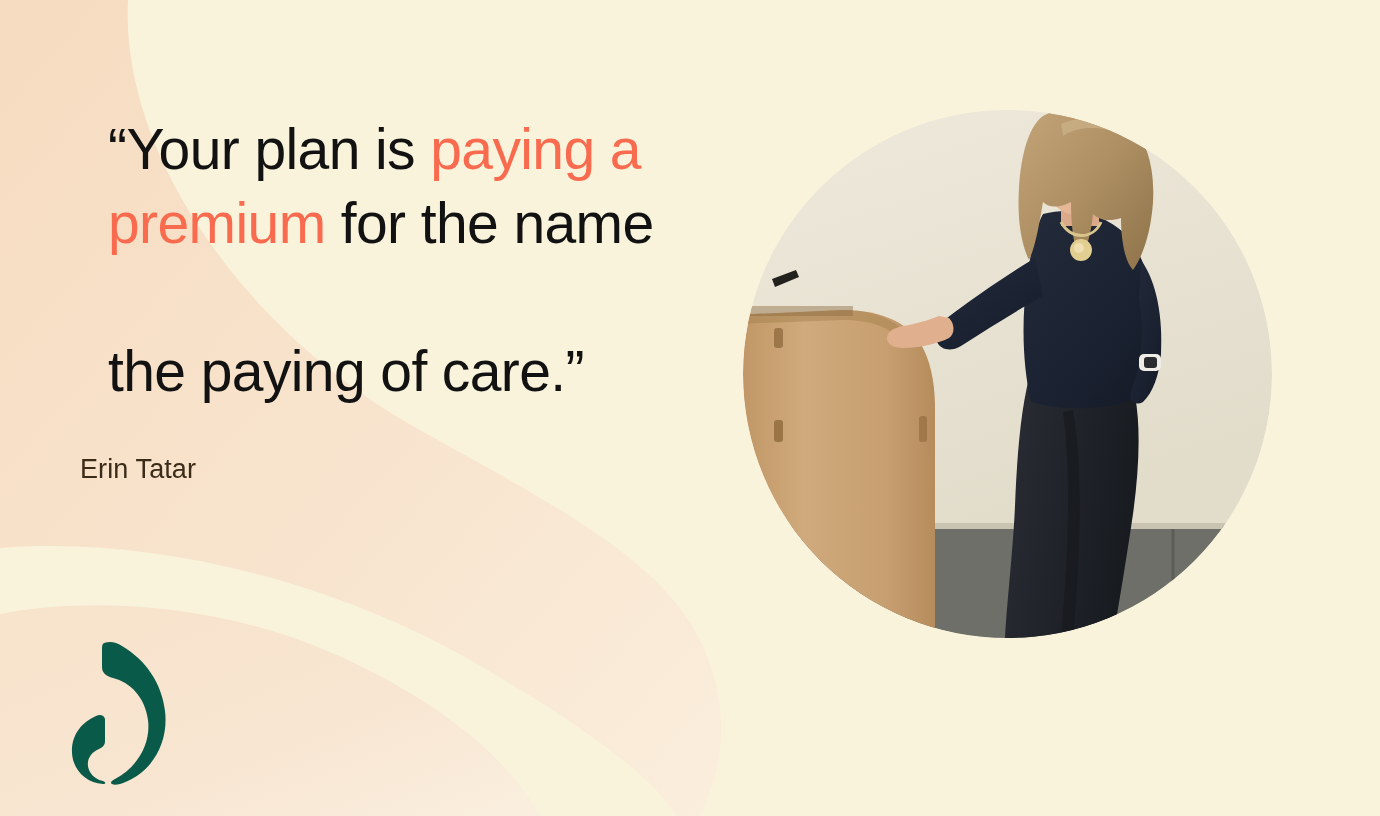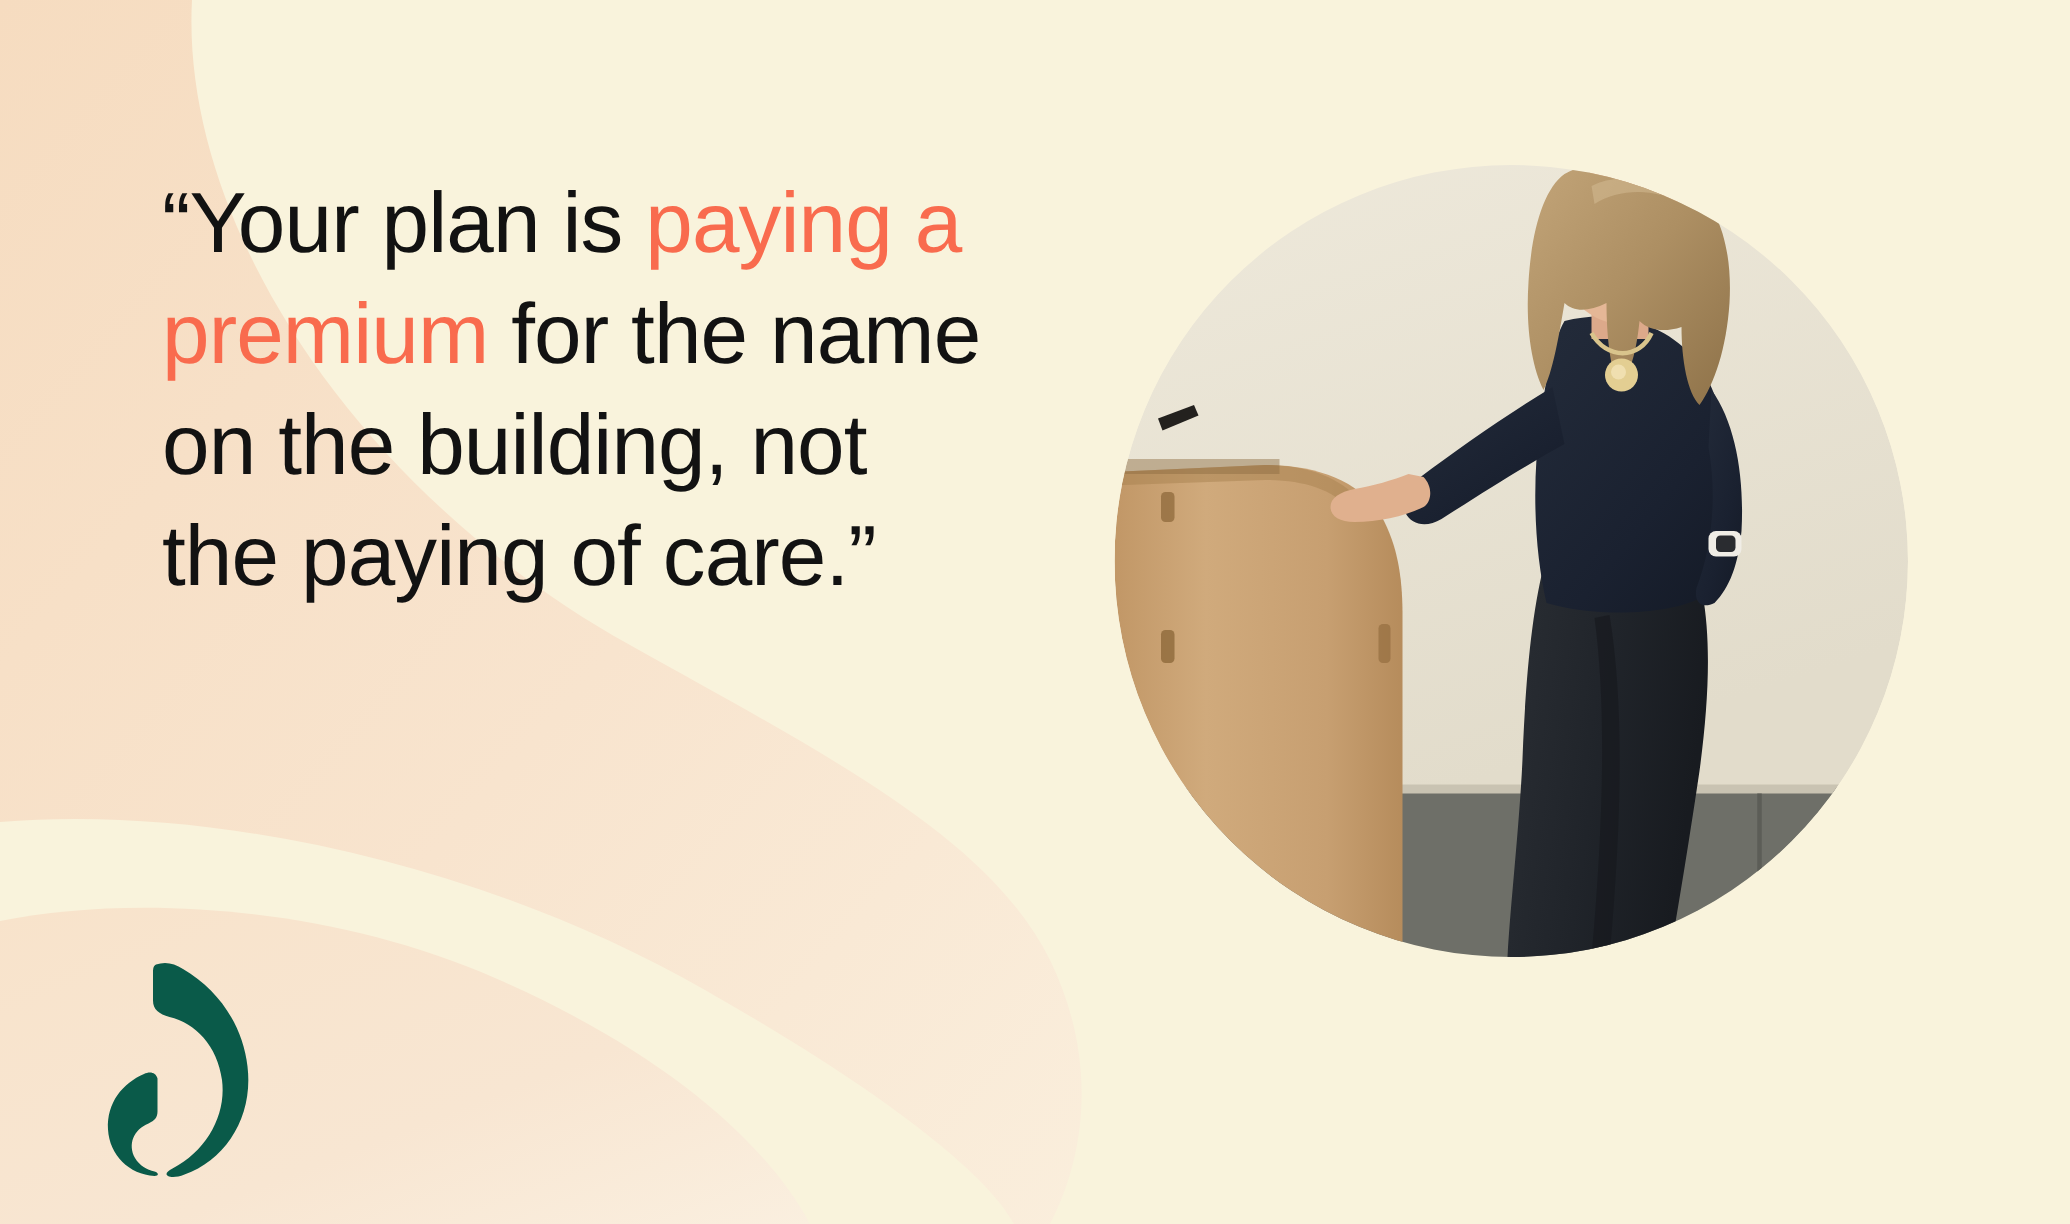--- a/index.html
+++ b/index.html
@@ -116,24 +116,25 @@
 
       <path d="M0,548 C150,536 330,580 470,660 C600,734 660,786 676,816
                L1380,816 L1380,816 L0,816 Z" fill="#F9F3DC"></path>
 
       <path d="M0,614 C90,596 220,604 330,652 C440,700 510,760 540,816
                L0,816 Z" fill="url(#peachBotGrad)"></path>
     </svg>
   </div>
 
   <div class="quote-block">
-    <p class="quote-text"><span>“Your plan is </span><span class="hl">paying a</span><br><span class="hl">premium</span><span> for the name</span><br><span>on the building, not</span><br><span>the paying of care.”</span></p>
+    <p class="quote-text"><span>“Your plan is </span><span class="hl">paying a</span><br><span class="hl">premium</span><span> for the name</span><br><br><span>the paying of care.”</span></p>
   </div>
 
   <div class="attribution">
+    <div>Erin Tatar</div>
   </div>
 
   <div class="logo">
     <svg viewBox="0 0 112 152">
 
       <path fill="#0A5A49" d="M38,6 C44,4 50,5 56,9 C80,23 96,47 99,74
                C103,107 85,136 57,146 C52,148 48,148 46,147
                C44,146 45,144 49,142 C72,130 85,106 82,83
                C79,60 64,45 47,41 C40,39 36,36 36,30
                L36,13 C36,9 36,7 38,6 Z"></path>

